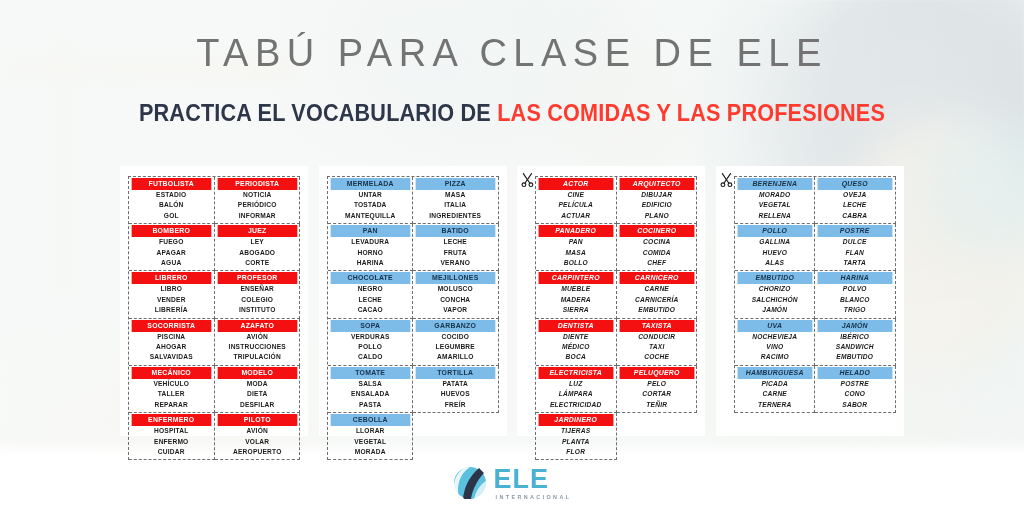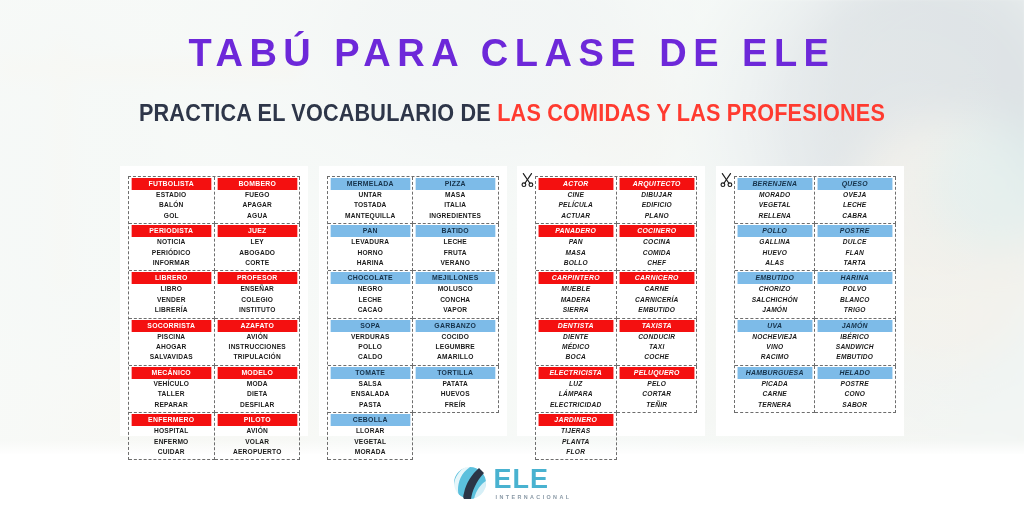--- a/index.html
+++ b/index.html
@@ -56,23 +56,23 @@
   }
   .bg-band-bottom-soft {
     position: absolute; left: 0; right: 0; bottom: 58px; height: 14px;
     background: linear-gradient(to bottom, rgba(255,255,255,0) 0%, rgba(255,255,255,.9) 100%);
   }
 
   
   .header { position: absolute; left: 0; right: 0; top: 34px; text-align: center; }
   .title {
     font-size: 38px;
-    font-weight: 700;
+    font-weight: 400;
     letter-spacing: 6.5px;
-    color: #6d28d9;
+    color: #737373;
     line-height: 1.05;
     white-space: nowrap;
   }
   .subtitle {
     margin-top: 26px;
     font-size: 23px;
     font-weight: 700;
     letter-spacing: .2px;
     color: #2e3649;
     white-space: nowrap;
@@ -196,30 +196,30 @@
   <div class="cards" id="cards-root">
       <div class="card">
         <div class="grid">
           <div class="cell">
             <span class="hdr hdr-red">FUTBOLISTA</span>
             <span class="word">ESTADIO</span>
             <span class="word">BALÓN</span>
             <span class="word">GOL</span>
           </div>
           <div class="cell">
+            <span class="hdr hdr-red">PERIODISTA</span>
+            <span class="word">NOTICIA</span>
+            <span class="word">PERIÓDICO</span>
+            <span class="word">INFORMAR</span>
+          </div>
+          <div class="cell">
             <span class="hdr hdr-red">BOMBERO</span>
             <span class="word">FUEGO</span>
             <span class="word">APAGAR</span>
             <span class="word">AGUA</span>
-          </div>
-          <div class="cell">
-            <span class="hdr hdr-red">PERIODISTA</span>
-            <span class="word">NOTICIA</span>
-            <span class="word">PERIÓDICO</span>
-            <span class="word">INFORMAR</span>
           </div>
           <div class="cell">
             <span class="hdr hdr-red">JUEZ</span>
             <span class="word">LEY</span>
             <span class="word">ABOGADO</span>
             <span class="word">CORTE</span>
           </div>
           <div class="cell">
             <span class="hdr hdr-red">LIBRERO</span>
             <span class="word">LIBRO</span>

